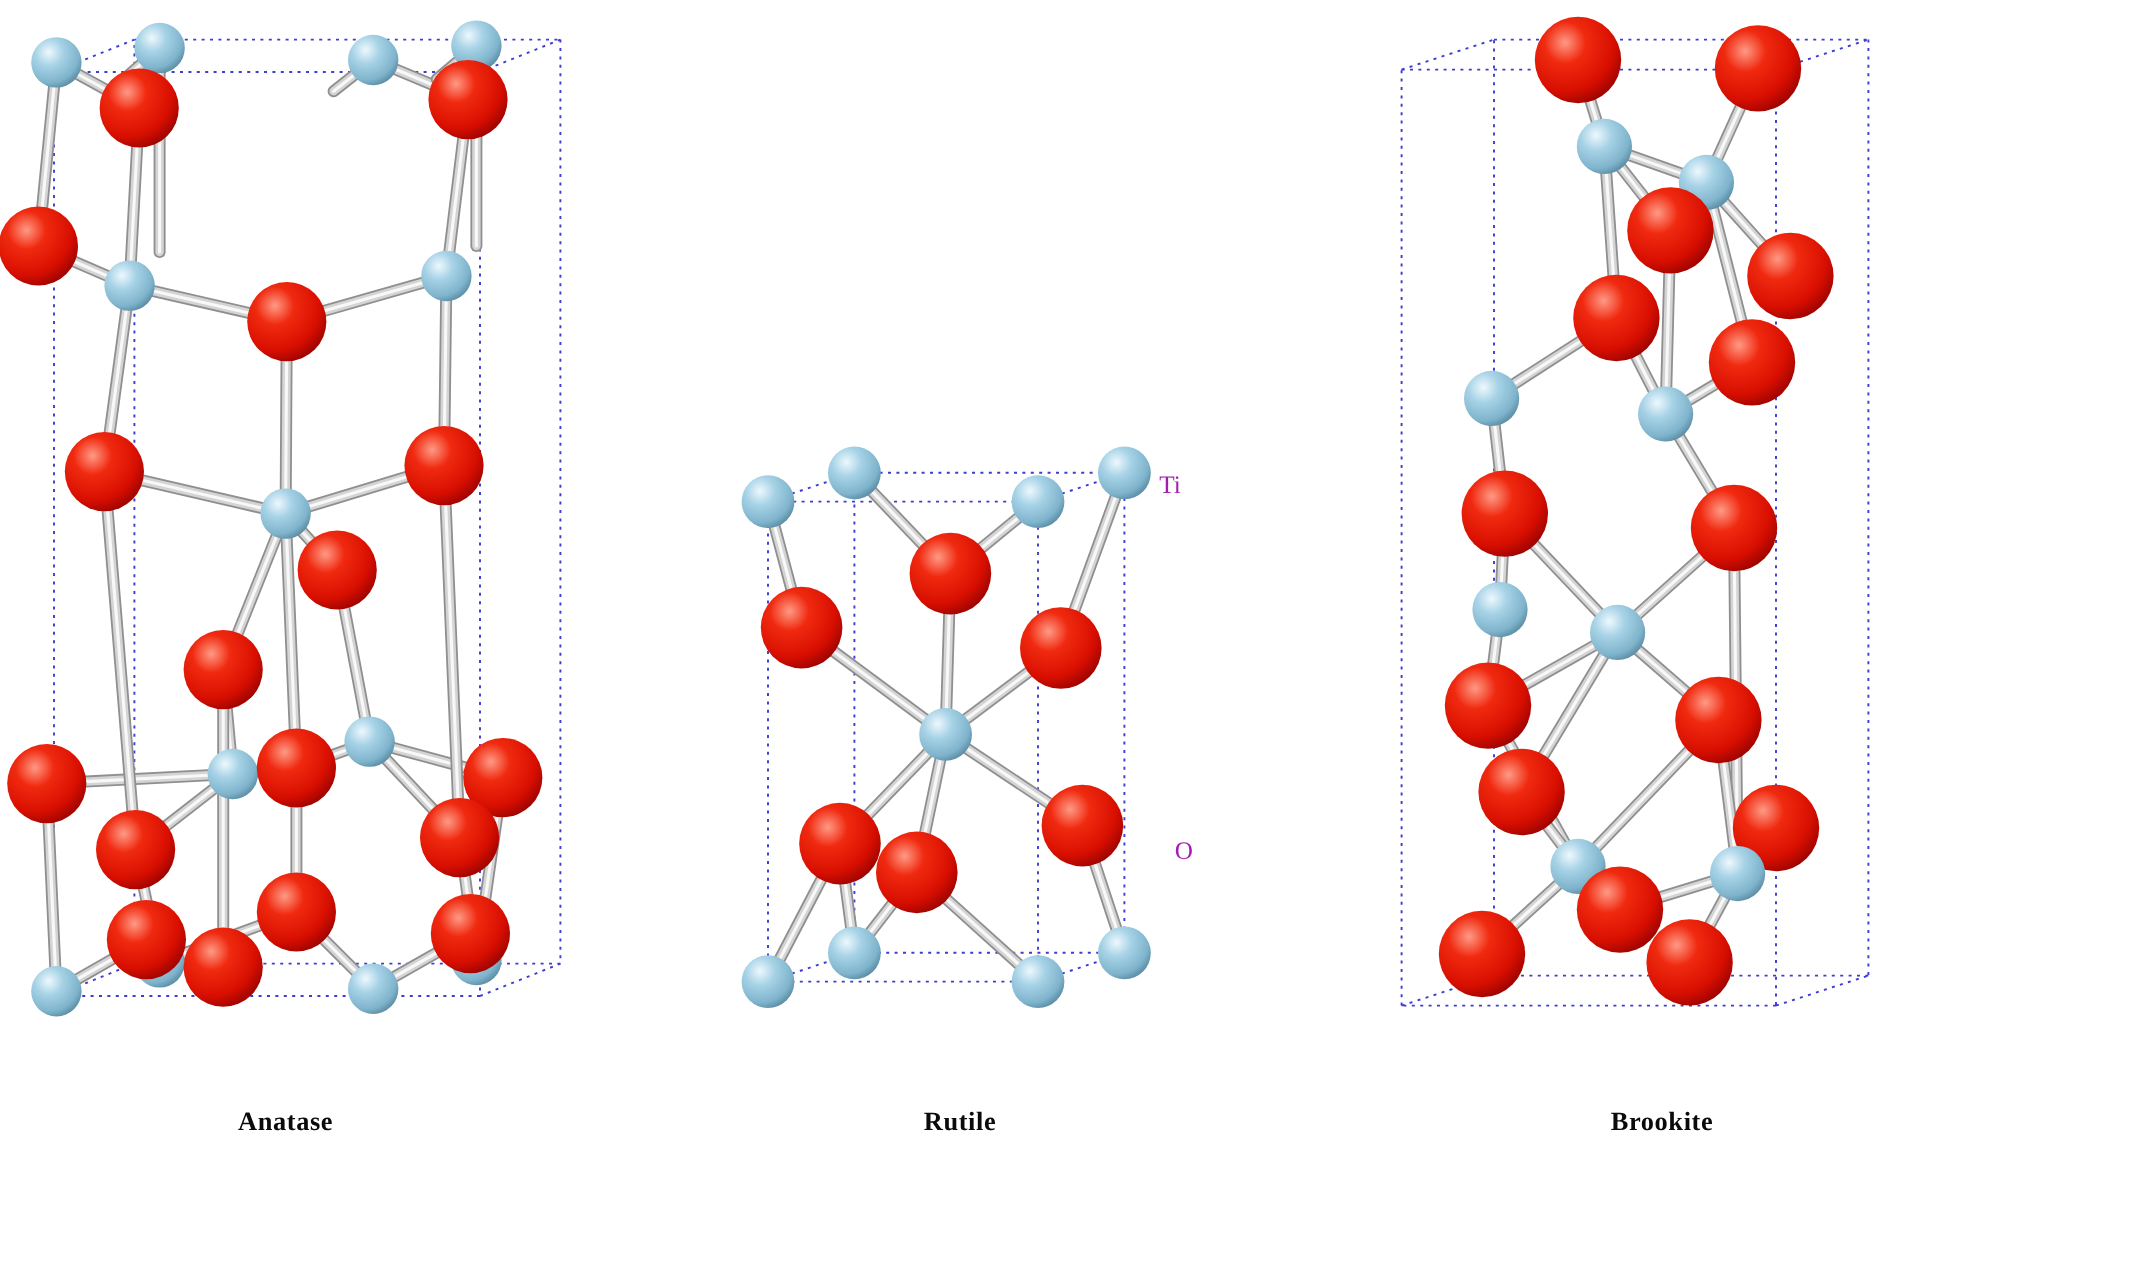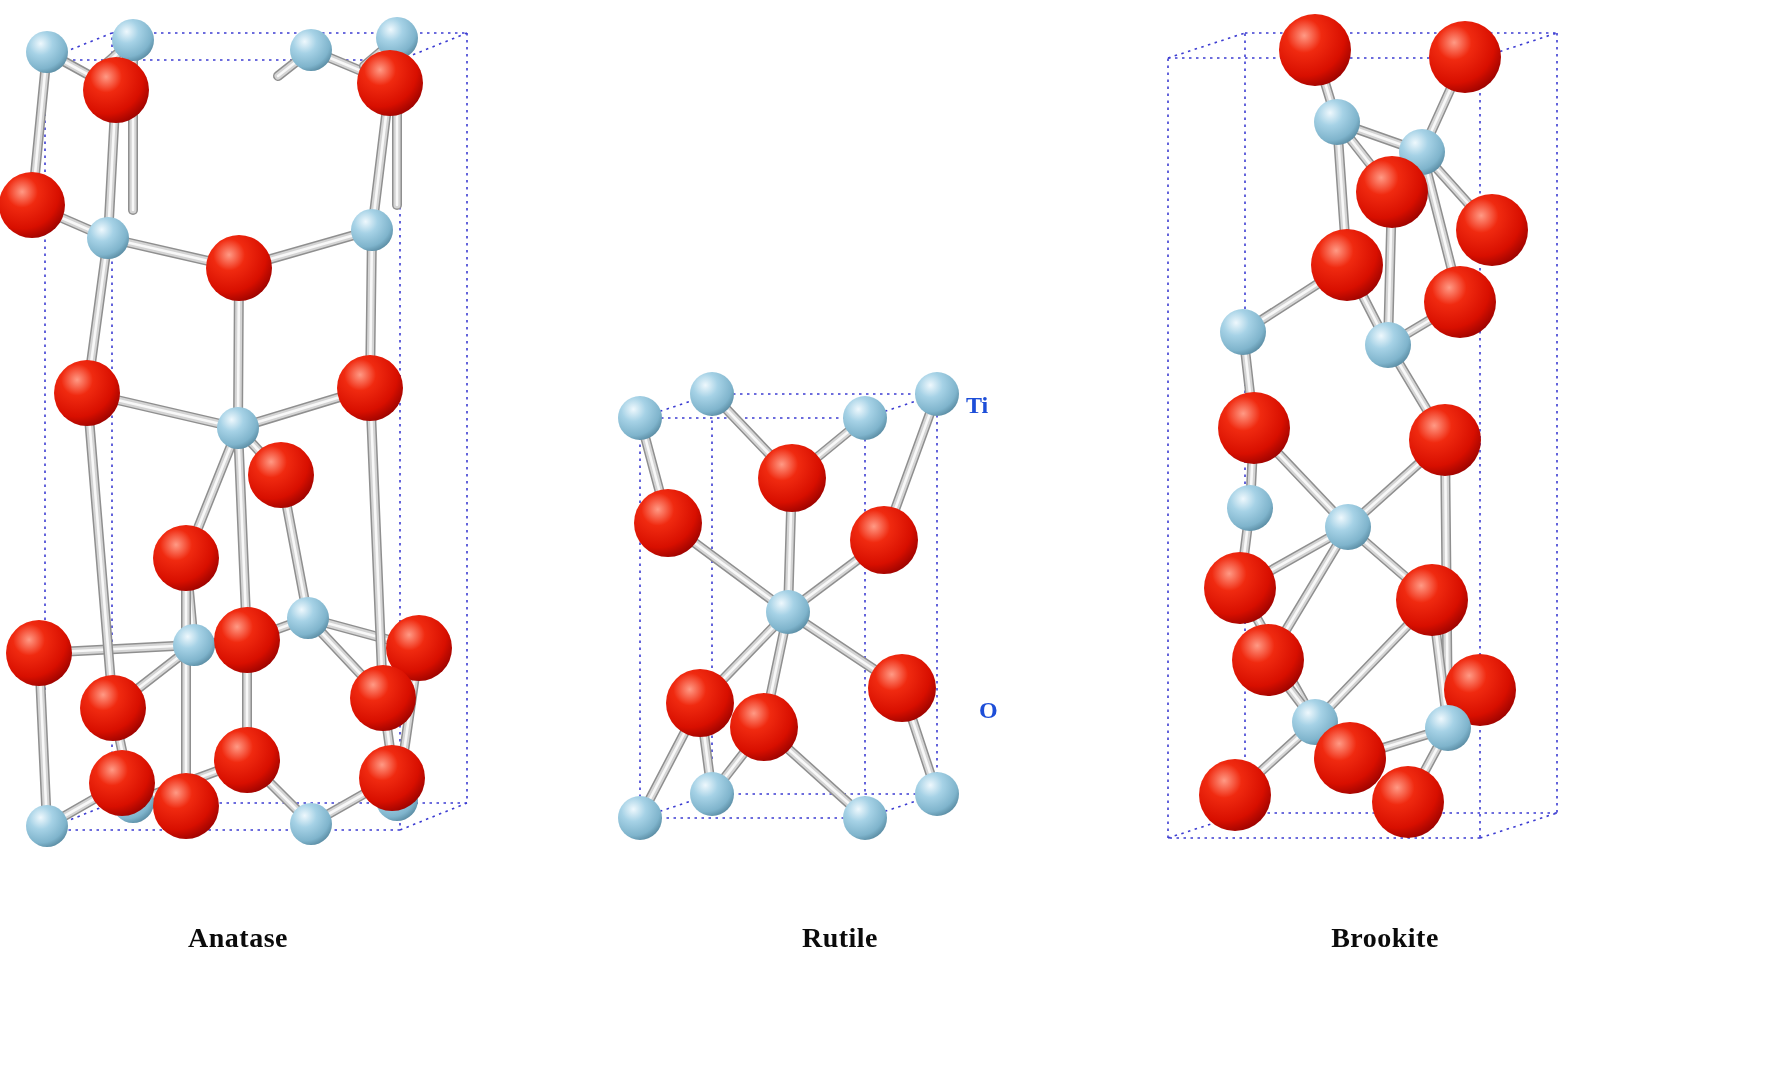--- a/index.html
+++ b/index.html
@@ -3,25 +3,25 @@
 <meta charset="utf-8">
 <style>
   html,body{margin:0;padding:0;background:#ffffff;}
   .canvas{
     position:relative;width:1777px;height:1066px;background:#ffffff;
     overflow:hidden;font-family:"Liberation Serif",serif;
   }
   svg.scene{position:absolute;left:0;top:0;}
   .struct-label{
     position:absolute;transform:translateX(-50%);
-    font-weight:bold;font-size:28px;color:#0b0b0b;letter-spacing:.5px;
+    font-weight:bold;font-size:22px;color:#0b0b0b;letter-spacing:.5px;
     white-space:nowrap;
   }
   .atom-label{
-    position:absolute;font-weight:bold;font-size:24px;color:#1d4ed8;
+    position:absolute;font-weight:normal;font-size:21px;color:#a21caf;
     white-space:nowrap;
   }
 </style>
 </head>
 <body>
 
 <div class="canvas">
 
   <svg id="scene" class="scene" width="1777" height="1066" viewBox="0 0 1777 1066">
     <defs>
@@ -420,19 +420,19 @@
         <circle cx="1240" cy="588" r="36" fill="url(#grad-O)"></circle>
         <circle cx="1432" cy="600" r="36" fill="url(#grad-O)"></circle>
         <circle cx="1268" cy="660" r="36" fill="url(#grad-O)"></circle>
         <circle cx="1235" cy="795" r="36" fill="url(#grad-O)"></circle>
         <circle cx="1408" cy="802" r="36" fill="url(#grad-O)"></circle>
         <circle cx="1350" cy="758" r="36" fill="url(#grad-O)"></circle>
       </g>
     </svg>
 
   <div class="struct-label" style="left:238px; top:922px;">Anatase</div>
-  <div class="struct-label" style="left:800px; top:922px;margin-left:40px;">Rutile</div>
+  <div class="struct-label" style="left:800px; top:922px;">Rutile</div>
   <div class="struct-label" style="left:1385px; top:922px;text-align:center;">Brookite</div>
 
   <div class="atom-label" style="left:966px; top:392px;">Ti</div>
   <div class="atom-label" style="left:979px; top:697px;">O</div>
 
 </div>
 
 </body></html>

